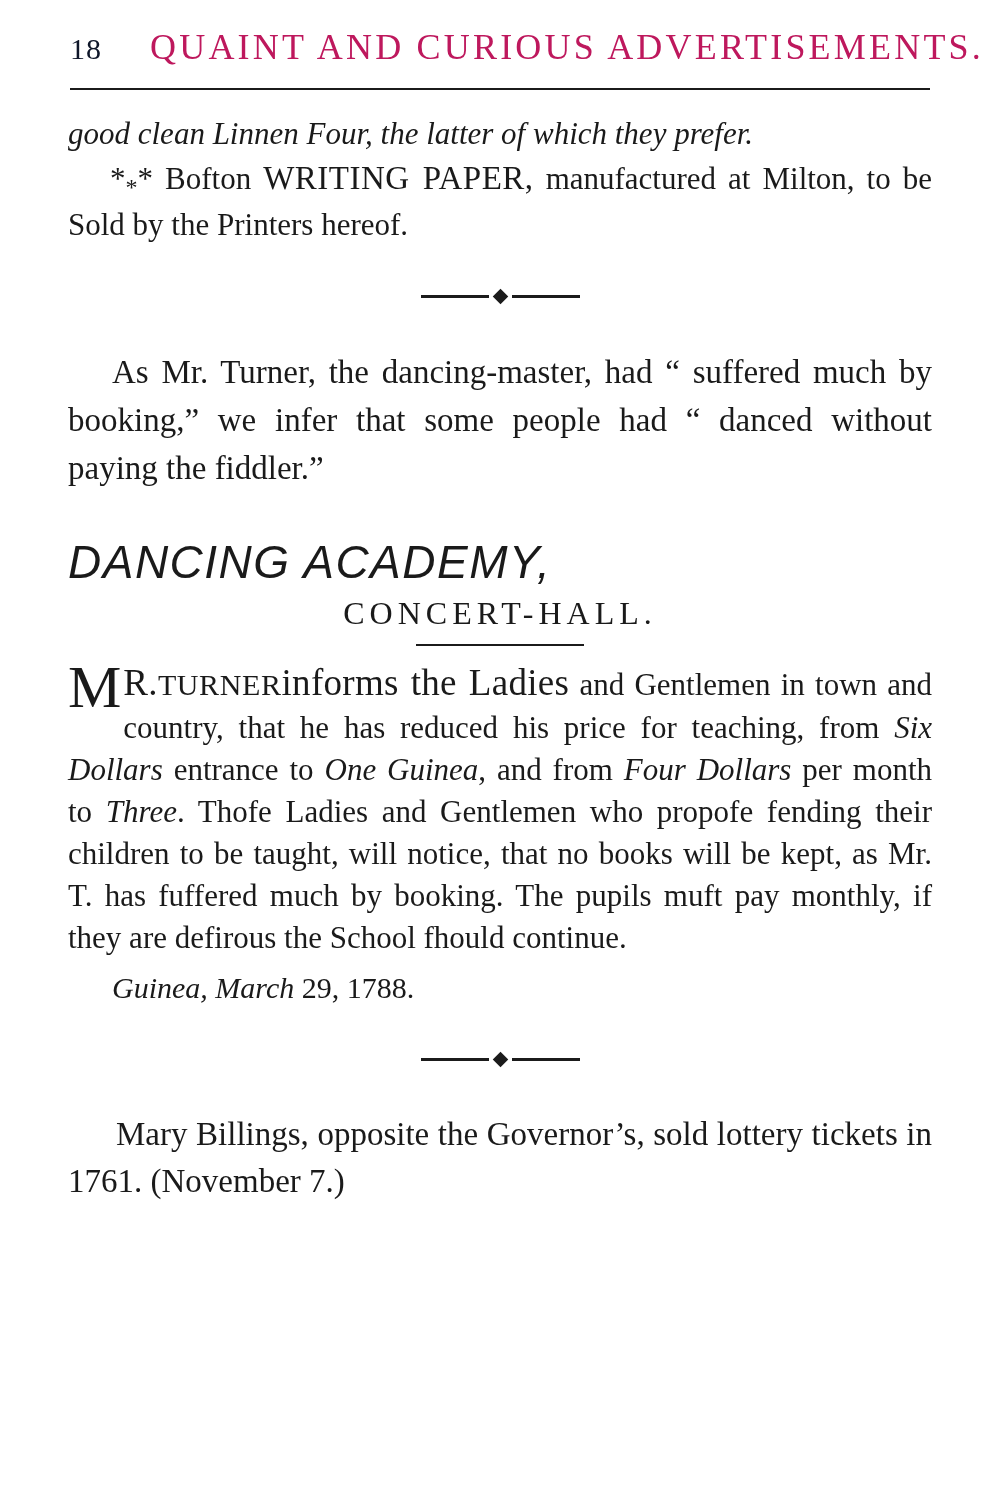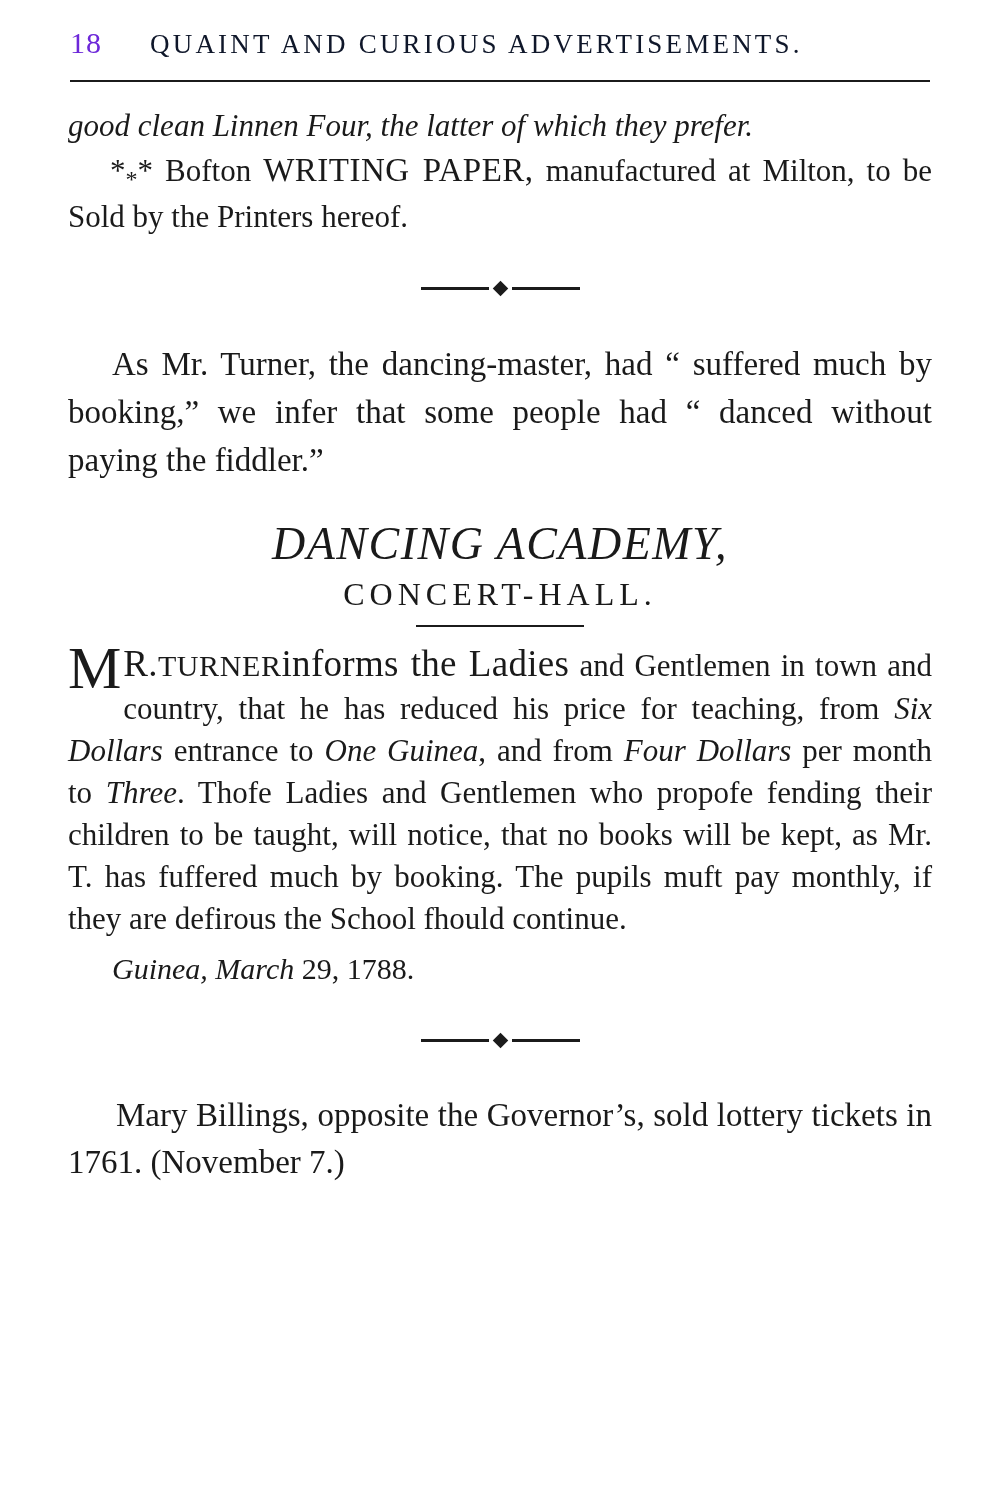--- a/index.html
+++ b/index.html
@@ -25,27 +25,27 @@
   
   .running-head {
     display: flex;
     align-items: baseline;
     padding: 26px 70px 0 70px;
     font-family: "Liberation Serif", serif;
   }
   .folio {
     font-size: 30px;
     letter-spacing: 1px;
-    color: #6d28d9;
+    color: #0f172a;
   }
   .head-title {
     margin-left: 48px;
-    font-size: 27px;
+    font-size: 36px;
     letter-spacing: 3.2px;
-    color: #0f172a;
+    color: #be185d;
     white-space: nowrap;
   }
   .head-rule {
     margin: 20px 70px 0 70px;
     border-top: 2px solid #1b1b1b;
   }
 
   
   .block {
     padding: 0 68px 0 68px;
@@ -112,26 +112,26 @@
   .para-intro {
     margin-top: 8px;
     font-size: 33px;
     line-height: 1.46;
     text-indent: 44px;
     text-align: justify;
   }
 
   
   .ad-title {
-    text-align: center;
+    text-align: left;
     font-style: italic;
     font-size: 46px;
     letter-spacing: 1.5px;
-    margin-top: 32px;
-    font-family: Liberation Serif, serif;
+    margin-top: 42px;
+    font-family: Liberation Sans, sans-serif;
   }
   .ad-subtitle {
     text-align: center;
     font-size: 32px;
     letter-spacing: 5px;
     margin-top: 6px;
   }
   .short-rule {
     width: 168px;
     height: 2px;

